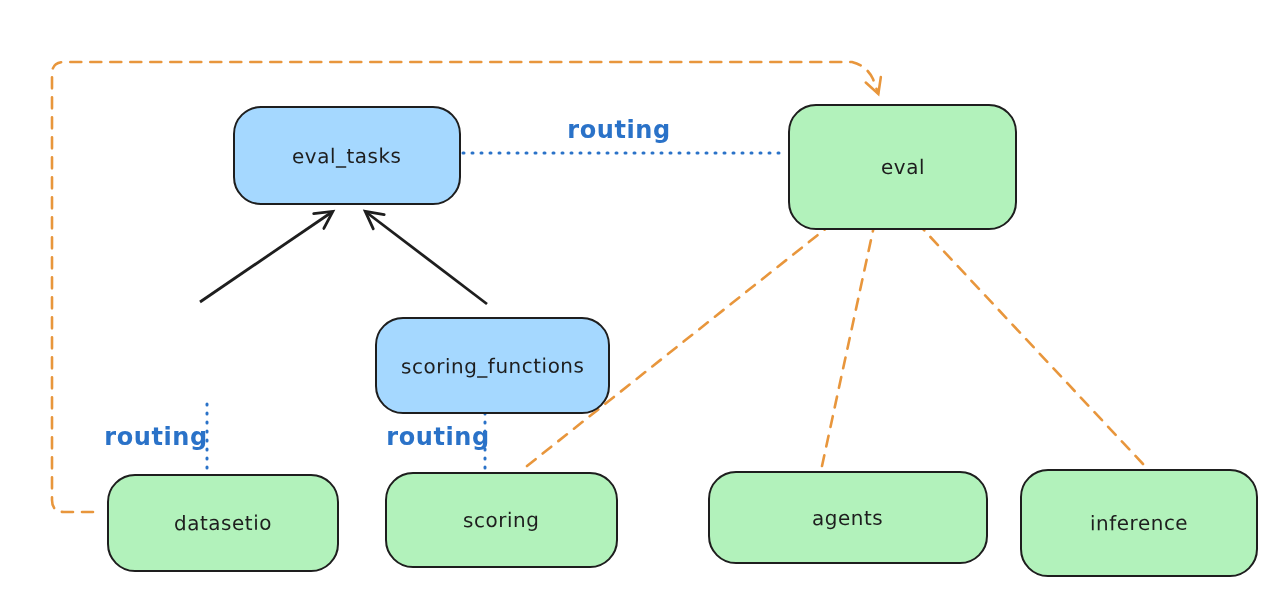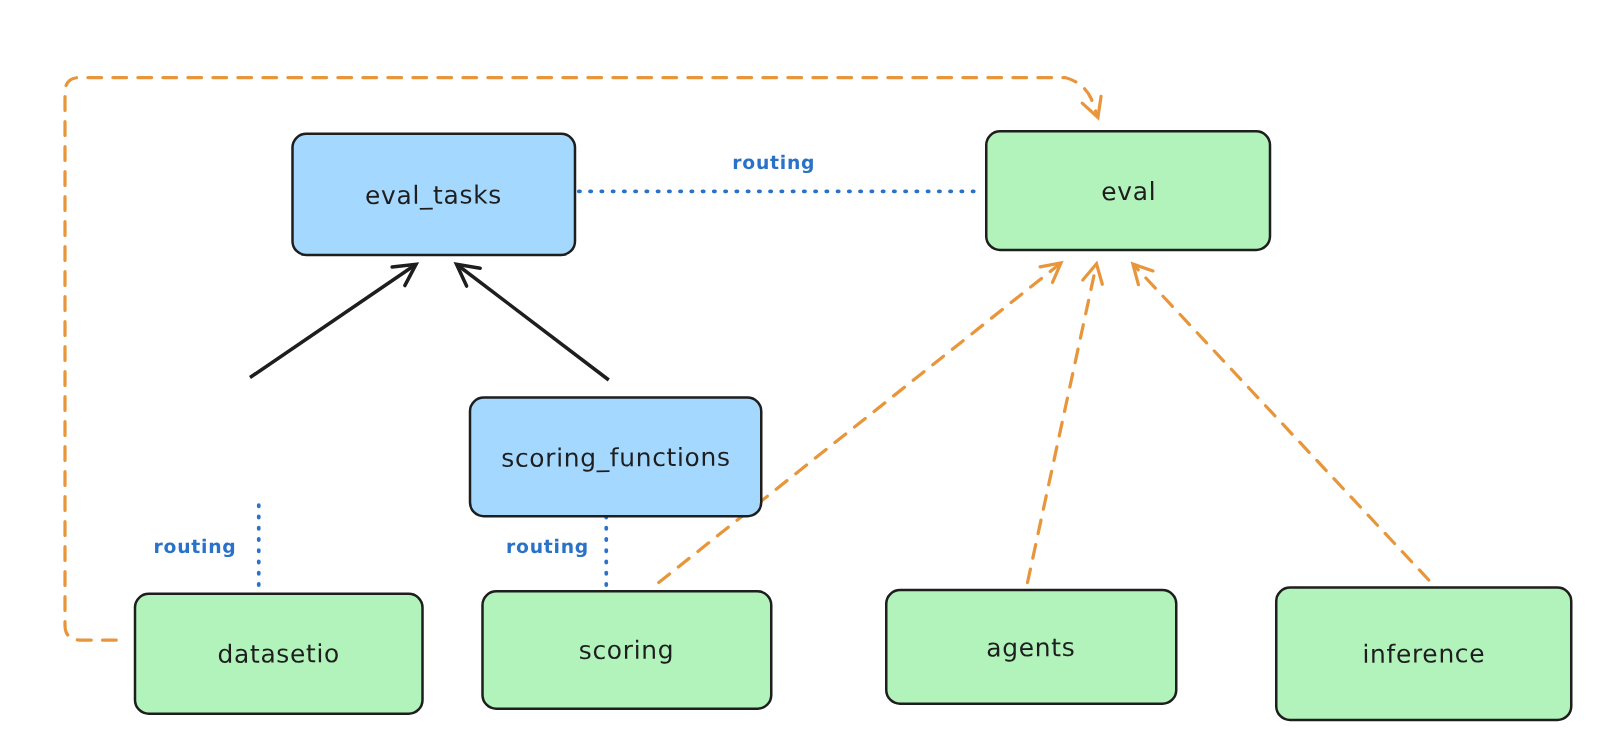--- a/index.html
+++ b/index.html
@@ -18,37 +18,37 @@
   .edges-svg {
     position: absolute;
     left: 0; top: 0;
     width: 1280px;
     height: 596px;
   }
   .node {
     position: absolute;
     box-sizing: border-box;
     border: 2.5px solid #1e1e1e;
-    border-radius: 12px;
+    border-radius: 28px;
     display: flex;
     align-items: center;
     justify-content: center;
     color: #1e1e1e;
     font-size: 20px;
     letter-spacing: 0.5px;
     z-index: 2;
   }
   .node span { transform: rotate(-0.3deg); }
   .node-blue  { background: #a5d8ff; }
   .node-green { background: #b2f2bb; }
   .edge-label {
     position: absolute;
     transform: translate(-50%, -50%);
     color: #2a72c8;
-    font-size: 15px;
+    font-size: 24px;
     font-weight: 600;
     letter-spacing: 0.6px;
     z-index: 3;
     white-space: nowrap;
   }
   .edge { fill: none; }
   .edge-solid  { stroke-width: 2.8px; }
   .edge-dotted { stroke-width: 3px; stroke-dasharray: 1 8; stroke-linecap: round; }
   .edge-dashed { stroke-width: 2.6px; stroke-dasharray: 11 9; stroke-linecap: round; }
 </style>
@@ -77,38 +77,38 @@
     <path class="edge edge-dashed" d="M93,512 L64,512 Q52,512 52,500 L52,74 Q52,62 64,62 L852,62 Q867,66 873,79 L878,93" marker-end="url(#ah-orange)" stroke="#e8963c"></path>
     <path class="edge edge-dashed" d="M527,466 L848,211" marker-end="url(#ah-orange)" stroke="#e8963c"></path>
     <path class="edge edge-dashed" d="M822,466 L877,212" marker-end="url(#ah-orange)" stroke="#e8963c"></path>
     <path class="edge edge-dashed" d="M1143,464 L907,212" marker-end="url(#ah-orange)" stroke="#e8963c"></path>
   </svg>
 
   <div class="node node-blue" style="left: 233px; top: 106px; width: 228px; height: 99px; background-color: rgb(165, 216, 255);">
     <span>eval_tasks</span>
   </div>
 
-  <div class="node node-green" style="left: 788px; top: 104px; width: 229px; height: 97px; background-color: rgb(178, 242, 187);">
+  <div class="node node-green" style="left: 788px; top: 104px; width: 229px; height: 126px; background-color: rgb(178, 242, 187);">
     <span>eval</span>
   </div>
 
 
   <div class="node node-blue" style="left: 375px; top: 303px; width: 235px; height: 97px; background-color: rgb(165, 216, 255); margin-top: 14px;">
     <span>scoring_functions</span>
   </div>
 
   <div class="node node-green" style="left: 107px; top: 474px; width: 232px; height: 98px; background-color: rgb(178, 242, 187);">
     <span>datasetio</span>
   </div>
 
   <div class="node node-green" style="left: 385px; top: 472px; width: 233px; height: 96px; background-color: rgb(178, 242, 187);">
     <span>scoring</span>
   </div>
 
-  <div class="node node-green" style="left: 708px; top: 471px; width: 234px; height: 93px; background-color: rgb(178, 242, 187);">
+  <div class="node node-green" style="left: 708px; top: 471px; width: 280px; height: 93px; background-color: rgb(178, 242, 187);">
     <span>agents</span>
   </div>
 
   <div class="node node-green" style="left: 1020px; top: 469px; width: 238px; height: 108px; background-color: rgb(178, 242, 187);">
     <span>inference</span>
   </div>
 
   <div class="edge-label" style="left: 619px; top: 130px; color: rgb(42, 114, 200);">routing</div>
 
   <div class="edge-label" style="left: 156px; top: 437px; color: rgb(42, 114, 200);">routing</div>

